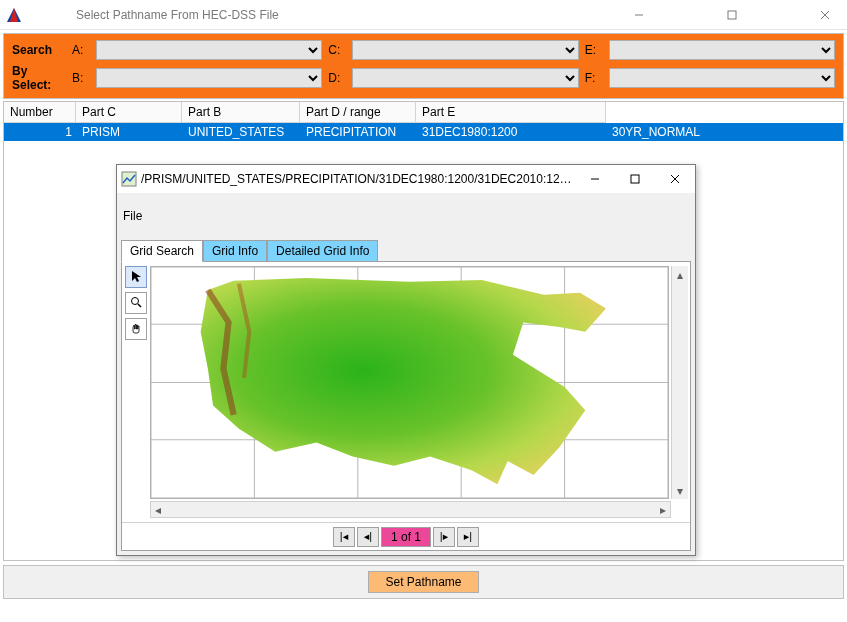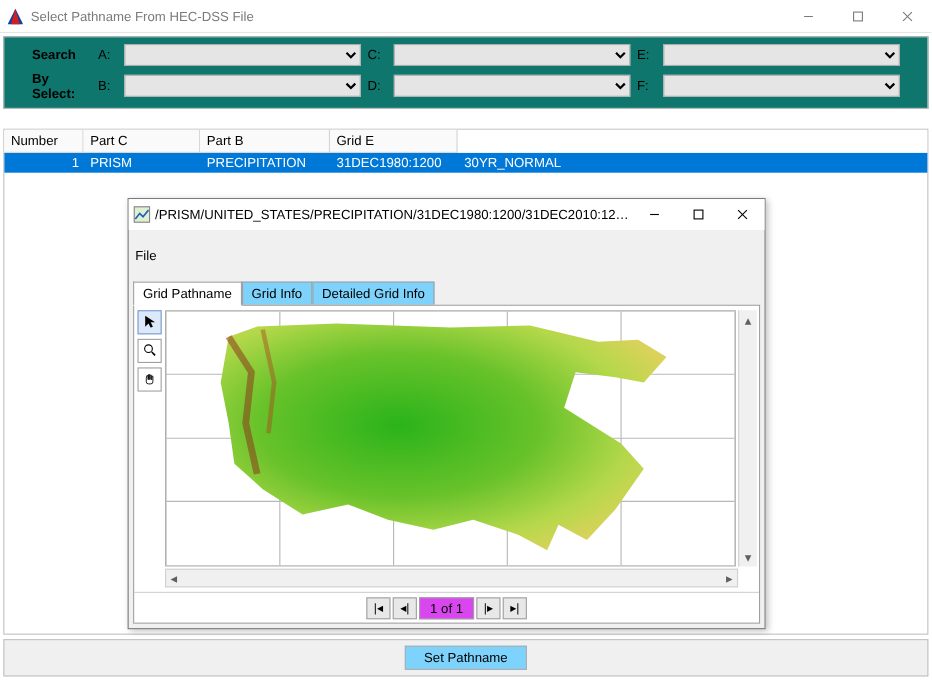--- a/index.html
+++ b/index.html
@@ -14,56 +14,57 @@
     overflow: hidden;
   }
   .titlebar {
     height: 30px;
     background: #fff;
     display: flex;
     align-items: center;
     padding-left: 6px;
     border-bottom: 1px solid #e5e5e5;
     color: #7a7a7a;
+    gap: 48px;
   }
   .titlebar .app-icon {
     width: 16px; height: 16px; margin-right: 6px;
     display: inline-block;
   }
   .titlebar .title { flex: 1; font-size: 12px; }
   .titlebar .win-btn {
     width: 45px; height: 30px;
     display: flex; align-items: center; justify-content: center;
     color: #7a7a7a;
   }
   .main {
     padding: 3px;
   }
   .search-panel {
     border: 1px solid #c0c0c0;
-    background: #0f766e;
-    padding: 6px 25px;
+    background: #f97316;
+    padding: 6px 8px;
     display: grid;
     grid-template-columns: 54px 18px 1fr 18px 1fr 18px 1fr;
     row-gap: 4px;
     column-gap: 6px;
     align-items: center;
   }
   .search-panel .lbl { font-weight: bold; }
   .search-panel select {
     height: 20px;
     background: #e5e5e5;
     border: 1px solid #adadad;
     font-size: 12px;
     width: 100%;
   }
   .search-panel .part-lbl { text-align: left; }
   .table-wrap {
     border: 1px solid #c0c0c0;
-    margin-top: 18px;
+    margin-top: 2px;
     height: 460px;
     position: relative;
     background: #fff;
   }
   .thead {
     display: grid;
     grid-template-columns: 72px 106px 118px 116px 190px 122px 108px;
     background: #fff;
   }
   .thead div {
@@ -90,21 +91,21 @@
     border: 1px solid #c0c0c0;
     background: #f0f0f0;
     margin-top: 4px;
     height: 34px;
     display: flex;
     align-items: center;
     justify-content: center;
   }
   .bottom-bar button {
     padding: 3px 16px;
-    background: #7dd3fc;
+    background: #fdba74;
     border: 1px solid #adadad;
     font-size: 12px;
   }
   
   .innerwin {
     position: absolute;
     left: 112px;
     top: 62px;
     width: 580px;
     height: 392px;
@@ -221,21 +222,21 @@
   .innerwin .pbtn {
     width: 22px; height: 20px;
     background: #e8e8e8;
     border: 1px solid #a0a0a0;
     display: flex; align-items: center; justify-content: center;
     font-size: 11px;
   }
   .innerwin .pfield {
     height: 20px; width: 50px;
     border: 1px solid #a0a0a0;
-    background: #d946ef;
+    background: #ec4899;
     font-size: 12px;
     text-align: center;
     line-height: 18px;
   }
   .sm-icon { width:16px;height:16px;display:inline-block;margin-right:4px;}
 </style>
 </head>
 <body>
 
 <div class="titlebar">
@@ -282,25 +283,27 @@
     <select></select>
     <div class="part-lbl">F:</div>
     <select></select>
   </div>
 
   <div class="table-wrap">
     <div class="thead">
       <div>Number</div>
       <div>Part C</div>
       <div>Part B</div>
-      <div>Grid E</div>
+      <div>Part D / range</div>
+      <div>Part E</div>
     </div>
     <div class="trow">
       <div class="num">1</div>
       <div>PRISM</div>
+      <div>UNITED_STATES</div>
       <div>PRECIPITATION</div>
       <div>31DEC1980:1200</div>
       <div>30YR_NORMAL</div>
     </div>
 
     <div class="innerwin">
       <div class="in-title">
         <span class="sm-icon">
           <svg viewBox="0 0 16 16" width="16" height="16">
               <rect x="1" y="1" width="14" height="14" fill="#dff0d0" stroke="#808080"></rect>
@@ -322,21 +325,21 @@
             <svg width="10" height="10">
               <line x1="1" y1="1" x2="9" y2="9" stroke="#000" stroke-width="1"></line>
               <line x1="9" y1="1" x2="1" y2="9" stroke="#000" stroke-width="1"></line>
             </svg>
           </div>
       </div>
       <div class="menubar">
         <span>File</span>
       </div>
       <div class="tabs">
-        <div class="tab active">Grid Pathname</div>
+        <div class="tab active">Grid Search</div>
         <div class="tab">Grid Info</div>
         <div class="tab">Detailed Grid Info</div>
       </div>
       <div class="tabpage">
         <div class="canvas-row">
           <div class="toolcol">
             <div class="toolbtn">
               <span><svg width="12" height="12">
                     <polygon points="2,1 2,11 5,8 7,12 9,11 7,7 11,7" fill="#000"></polygon>
                   </svg></span>

